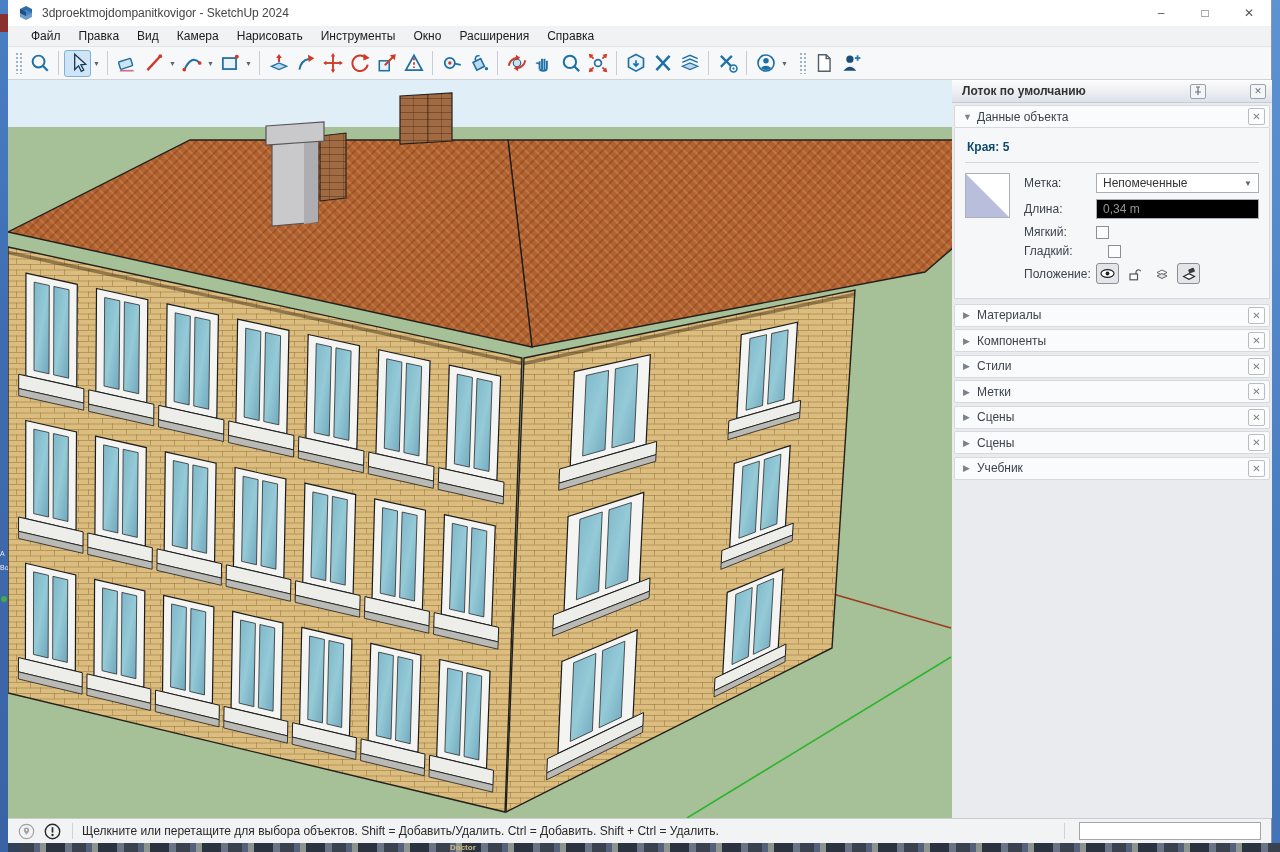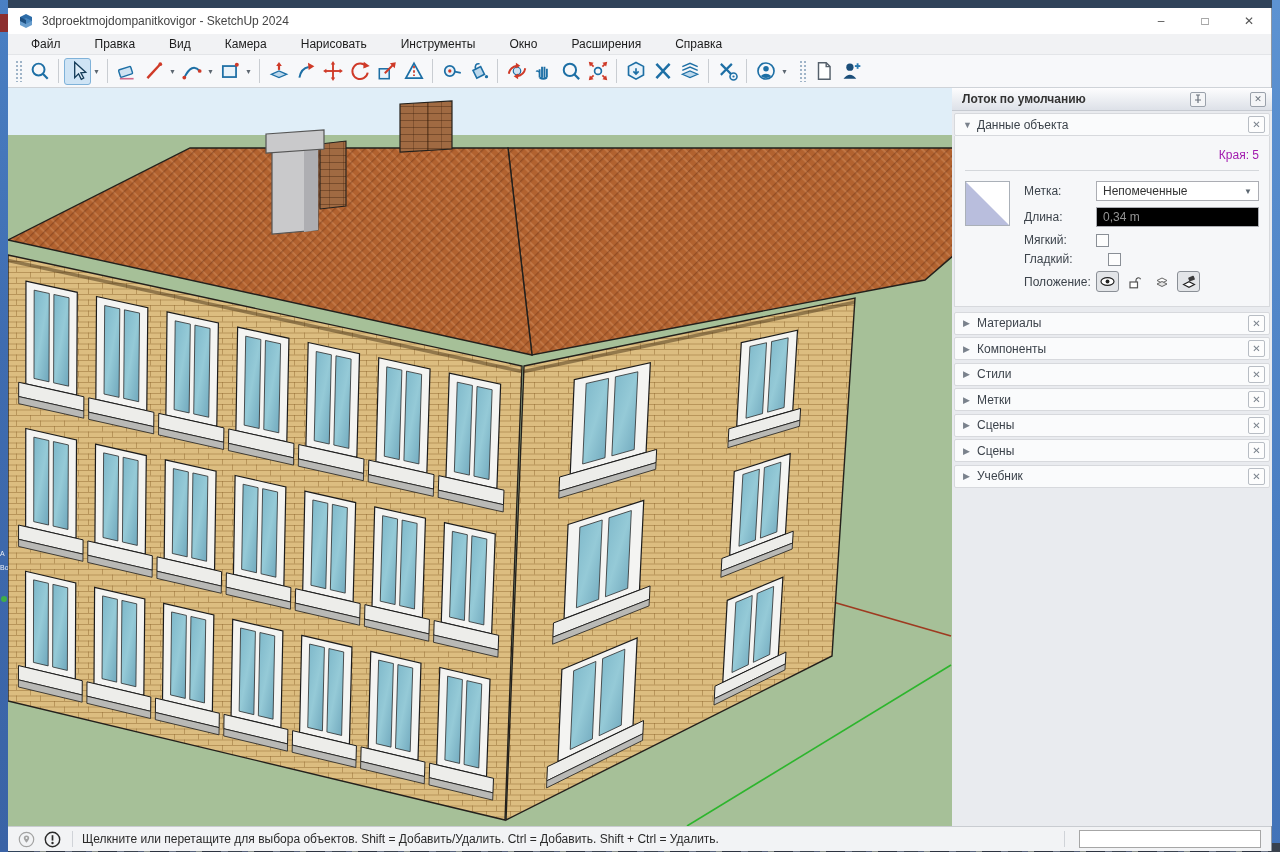--- a/index.html
+++ b/index.html
@@ -13,29 +13,29 @@
   .edge-left .fleck { position:absolute; left:0; top:14px; width:8px; height:18px; background:#8c2f2f; }
   .edge-left .frag { position:absolute; left:0; color:#e8eef6; font-size:7px; line-height:8px; }
   .edge-left .dot { position:absolute; left:1px; top:596px; width:6px; height:6px; border-radius:50%; background:#3fae4a; }
   .edge-right { position:absolute; right:0; top:0; width:8px; height:852px;
     background:linear-gradient(180deg,#5d93d2,#4a7ec2 60%,#4273b8); }
   .edge-bottom { position:absolute; left:20px; bottom:0; width:1264px; height:9px; background:#39424e;
     background-image:repeating-linear-gradient(90deg,#39424e 0 14px,#55607a 14px 20px,#8d938e 20px 26px,#2c3340 26px 45px,#6b7486 45px 52px); overflow:hidden; }
   .edge-bottom .maptext { position:absolute; left:430px; top:0; font-size:8px; color:#cdbd7d; font-weight:bold; }
 
   
-  .win { position:absolute; left:8px; top:8px; width:1264px; height:843px; background:#fff; border-right:1px solid #8f98a3; display:flex; flex-direction:column; }
+  .win { position:absolute; left:8px; top:0; width:1264px; height:843px; background:#fff; border-right:1px solid #8f98a3; display:flex; flex-direction:column; }
 
   .titlebar { height:26px; background:#ffffff; display:flex; align-items:center; flex:0 0 auto; }
   .titlebar .logo { width:16px; height:16px; margin:0 8px 0 10px; }
   .titlebar .title { color:#444; font-size:12px; }
   .titlebar .spacer { flex:1; }
   .cap-btn { width:44px; height:26px; display:flex; align-items:center; justify-content:center; color:#555; font-size:12px; }
 
-  .menubar { height:20px; background:#f1f2f4; display:flex; align-items:center; padding-left:14px; gap:16px; flex:0 0 auto; }
+  .menubar { height:20px; background:#f1f2f4; display:flex; align-items:center; padding-left:14px; gap:0; flex:0 0 auto; }
   .menubar .mitem { padding:2px 9px; color:#1c1c1c; font-size:12px; cursor:default; }
 
   .toolbar { height:34px; background:#f7f8fa; border-top:1px solid #e3e5e8; border-bottom:1px solid #cfd3d8; display:flex; align-items:center; padding:0 4px; flex:0 0 auto; }
   .grip { width:8px; height:22px; margin:0 3px; background-image:radial-gradient(circle,#9fb4c8 1px,transparent 1.1px); background-size:4px 4px; }
   .tbtn { width:27px; height:27px; border:1px solid transparent; border-radius:3px; display:flex; align-items:center; justify-content:center; background:transparent; }
   .tbtn.active { background:#cfe4f5; border-color:#7fb2d9; }
   .tbtn svg { display:block; }
   .tcaret { width:11px; height:27px; display:flex; align-items:center; justify-content:center; color:#5c6670; font-size:7px; }
   .tsep { width:1px; height:24px; background:#c9cdd2; margin:0 5px; }
 
@@ -46,21 +46,21 @@
   
   .tray { width:320px; height:738px; background:#e9ebef; display:flex; flex-direction:column; flex:0 0 auto; overflow:hidden; }
   .tray-title { height:23px; background:linear-gradient(180deg,#fdfdfe,#dde1e8); border-bottom:1px solid #c6cad1; display:flex; align-items:center; padding:0 6px 0 10px;gap:40px; }
   .tray-title .txt { font-weight:bold; color:#333; flex:1; }
   .sqbtn { width:16px; height:15px; border:1px solid #9aa1ab; background:#f4f5f7; border-radius:2px; display:flex; align-items:center; justify-content:center; margin-left:4px; color:#6a727c; font-size:9px; }
   .panel-head { height:23px; margin:2px 2px 0 2px; background:#fafbfc; border:1px solid #d7d9dd; border-radius:2px; display:flex; align-items:center; padding:0 4px 0 8px; }
   .panel-head .chev { color:#7a828c; font-size:9px; width:14px; }
   .panel-head .lbl { color:#3c434b; flex:1; }
   .xbtn { width:17px; height:17px; border:1px solid #b8bdc4; background:#fdfdfd; border-radius:2px; color:#7a828c; font-size:10px; display:flex; align-items:center; justify-content:center; }
   .entity-body { margin:0 2px; background:#f6f7f9; border:1px solid #d7d9dd; border-top:none; padding:8px 10px 14px 10px; }
-  .entity-summary { font-weight:normal; color:#a21caf; margin:4px 0 8px 2px;text-align:right; }
+  .entity-summary { font-weight:bold; color:#0c4a6e; margin:4px 0 8px 2px; }
   .entity-sep { height:1px; background:#d4d7db; margin-bottom:10px; }
   .entity-grid { display:flex; }
   .thumb { width:45px; height:45px; background:#fff; border:1px solid #aab0b8; position:relative; overflow:hidden; flex:0 0 auto; }
   .thumb .tri { position:absolute; left:0; top:0; width:0; height:0; border-left:43px solid #b9bedd; border-top:43px solid transparent; }
   .fields { flex:1; margin-left:14px; }
   .frow { display:flex; align-items:center; margin-bottom:6px; }
   .frow .cap { width:72px; color:#3c434b; flex:0 0 auto; }
   .combo { flex:1; height:20px; border:1px solid #abadb3; background:#fff; display:flex; align-items:center; padding:0 6px; color:#333; }
   .combo .cspace { flex:1; }
   .combo .caret { color:#5c6670; font-size:8px; }

